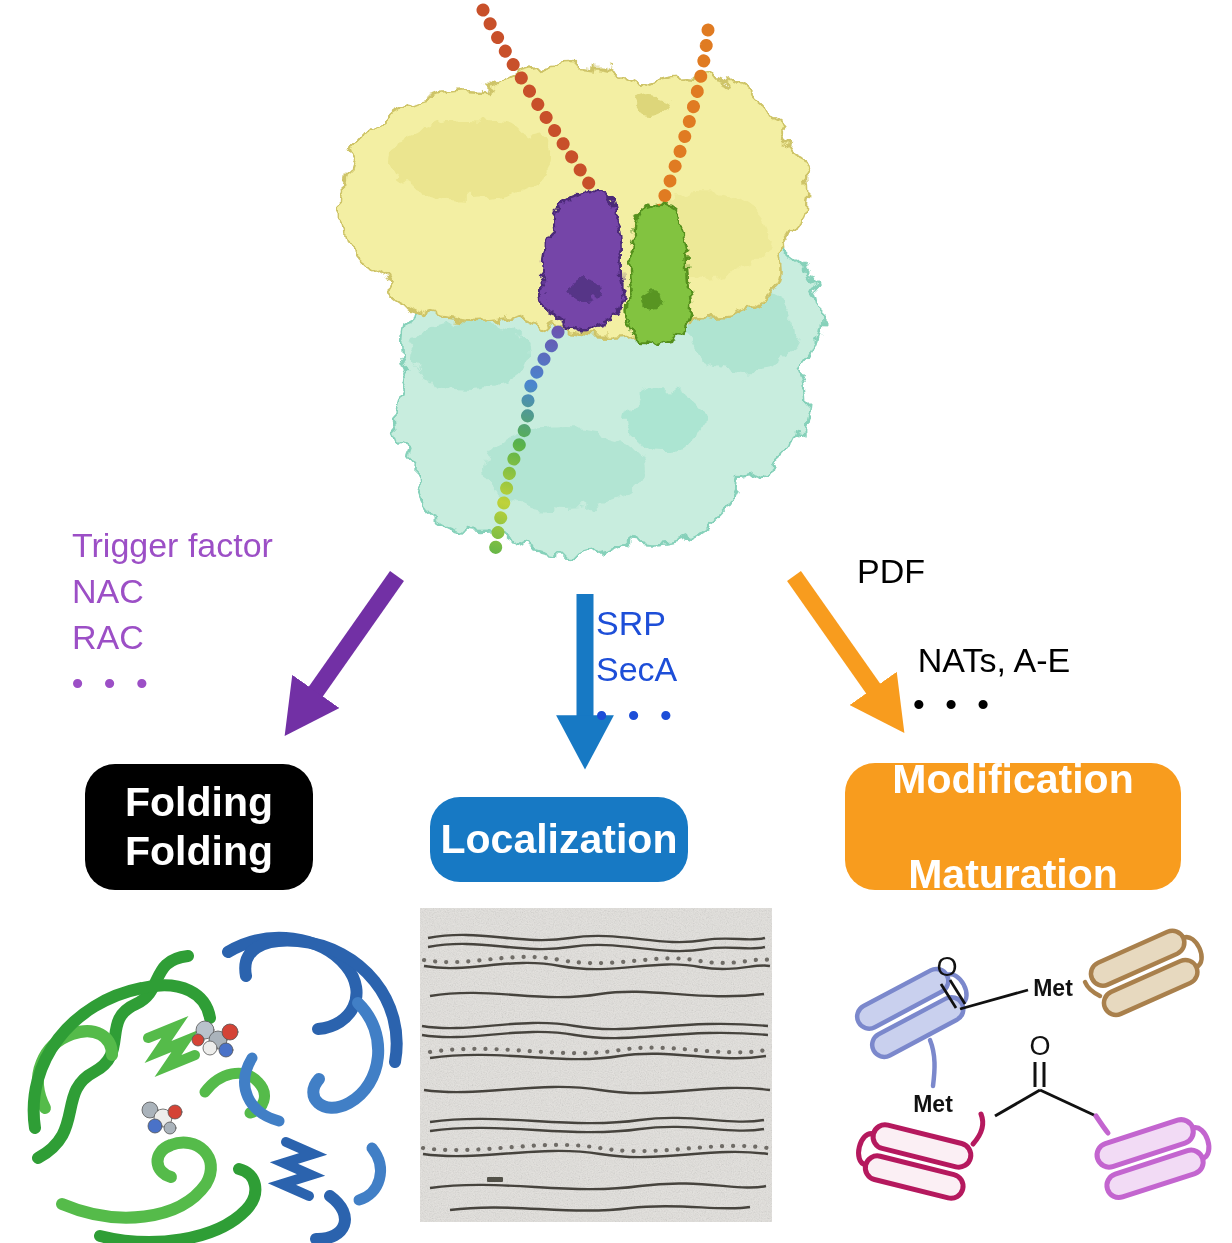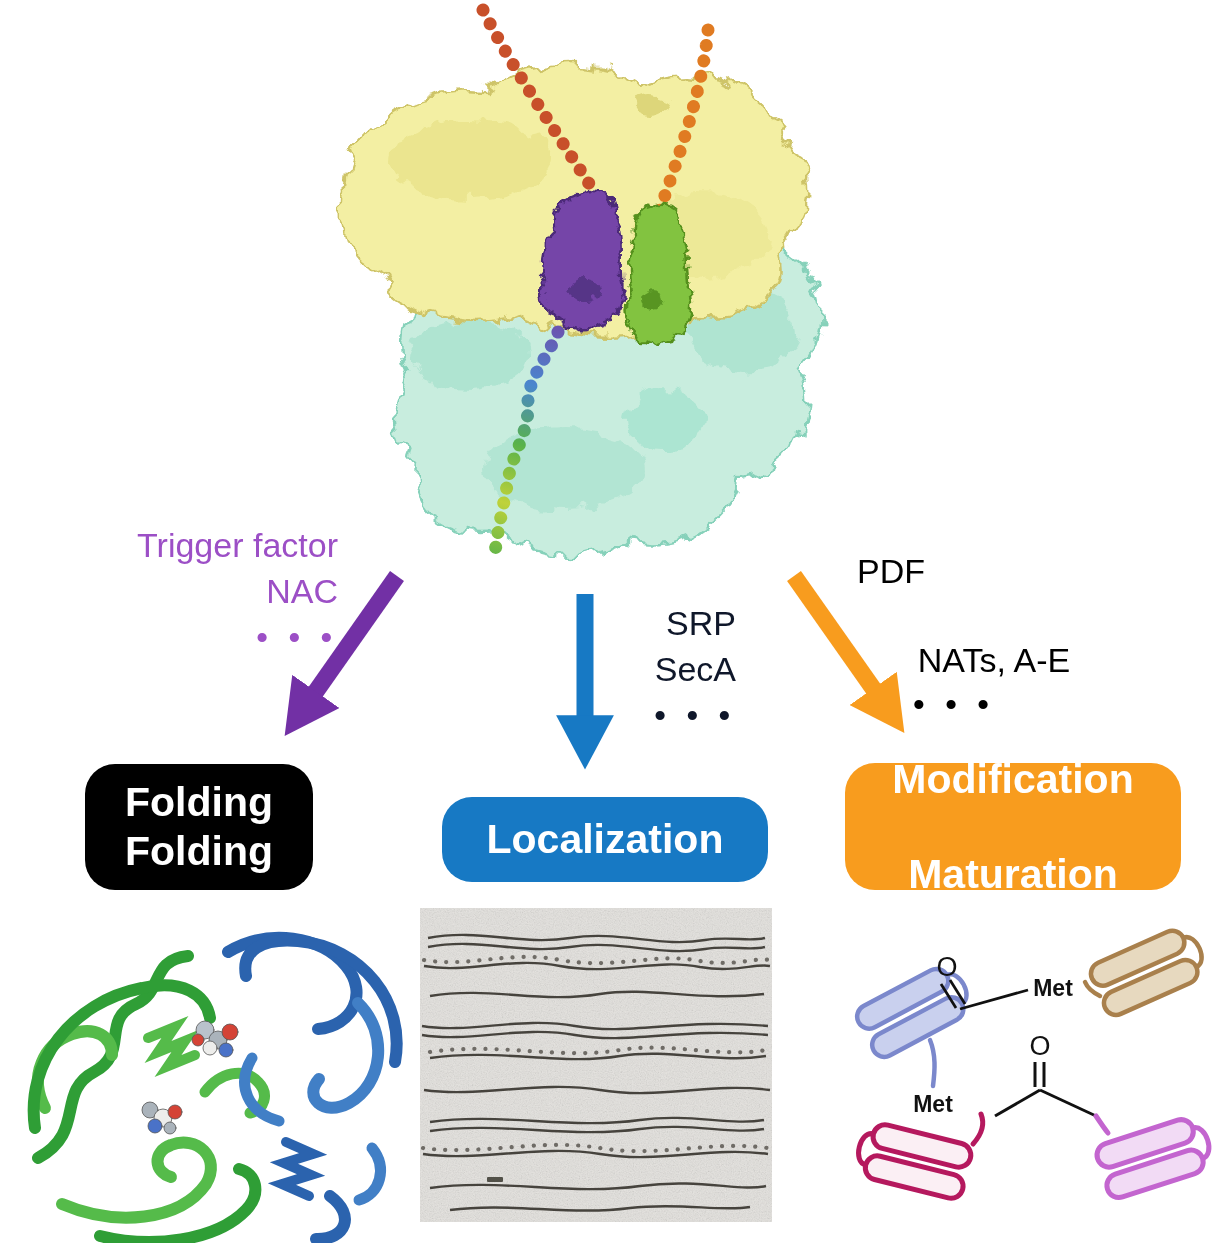--- a/index.html
+++ b/index.html
@@ -1,22 +1,22 @@
 <!DOCTYPE html>
 <html><head>
 <meta charset="utf-8">
 <style>
   html,body{margin:0;padding:0;background:#fff;}
   .page{position:relative;width:1232px;height:1243px;background:#fff;
         font-family:"Liberation Sans",sans-serif;overflow:hidden;}
   svg.layer{position:absolute;left:0;top:0;}
-  .factor-col{position:absolute;text-align:right;font-size:34px;line-height:46px;}
+  .factor-col{position:absolute;text-align:left;font-size:34px;line-height:46px;}
   .factor-line{position:absolute;text-align:center;font-size:34px;line-height:42px;}
   .c-purple{color:#9C4FC6;}
-  .c-blue{color:#0f172a;}
+  .c-blue{color:#1d4ed8;}
   .c-orange{color:#000000;}
   .dots{font-size:32px;font-weight:700;letter-spacing:6px;}
   .box{position:absolute;border-radius:30px;color:#fff;font-weight:700;font-size:41px;
        line-height:49px;display:flex;flex-direction:column;align-items:center;
        justify-content:center;text-align:center;}
 </style>
 </head>
 <body>
 
 <div class="page">
@@ -208,39 +208,40 @@
       <rect x="-52" y="-28" width="100" height="24" rx="12" fill="#F2DBF5" stroke="#C365CF" stroke-width="5"></rect>
       <rect x="-52" y="4" width="100" height="24" rx="12" fill="#F2DBF5" stroke="#C365CF" stroke-width="5"></rect>
     </g>
     <path d="M1096,1116 C1100,1122 1104,1128 1108,1133" fill="none" stroke="#C365CF" stroke-width="5" stroke-linecap="round"></path>
   </g>
 </svg>
 
 <div class="factor-col c-purple" style="left:72px;top:522px;width:266px;">
   <div>Trigger factor</div>
   <div>NAC</div>
+  <div>RAC</div>
   <div class="dots">• • •</div>
 </div>
 
 <div class="factor-col c-blue" style="left:596px;top:600px;width:140px;">
   <div>SRP</div>
   <div>SecA</div>
   <div class="dots">• • •</div>
 </div>
 
 <div class="factor-line c-orange" style="left:838px;top:550px;width:106px;">PDF</div>
 <div class="factor-line c-orange" style="left:898px;top:639px;width:192px;">NATs, A-E</div>
 <div class="factor-line c-orange dots" style="left:886px;top:683px;width:136px;">• • •</div>
 
 <div class="box" style="left:85px;top:764px;width:228px;height:126px;background:#000000;">
   <div>Folding</div>
   <div>Folding</div>
 </div>
 
-<div class="box" style="left:430px;top:797px;width:326px;height:85px;background:#1779C4;margin-left:12px;">
+<div class="box" style="left:430px;top:797px;width:258px;height:85px;background:#1779C4;">
   <div>Localization</div>
 </div>
 
 <div class="box" style="left:845px;top:763px;width:336px;height:127px;background:#F89C1E;gap:46px;">
   <div>Modification</div>
   <div>Maturation</div>
 </div>
 
 </div>
 

